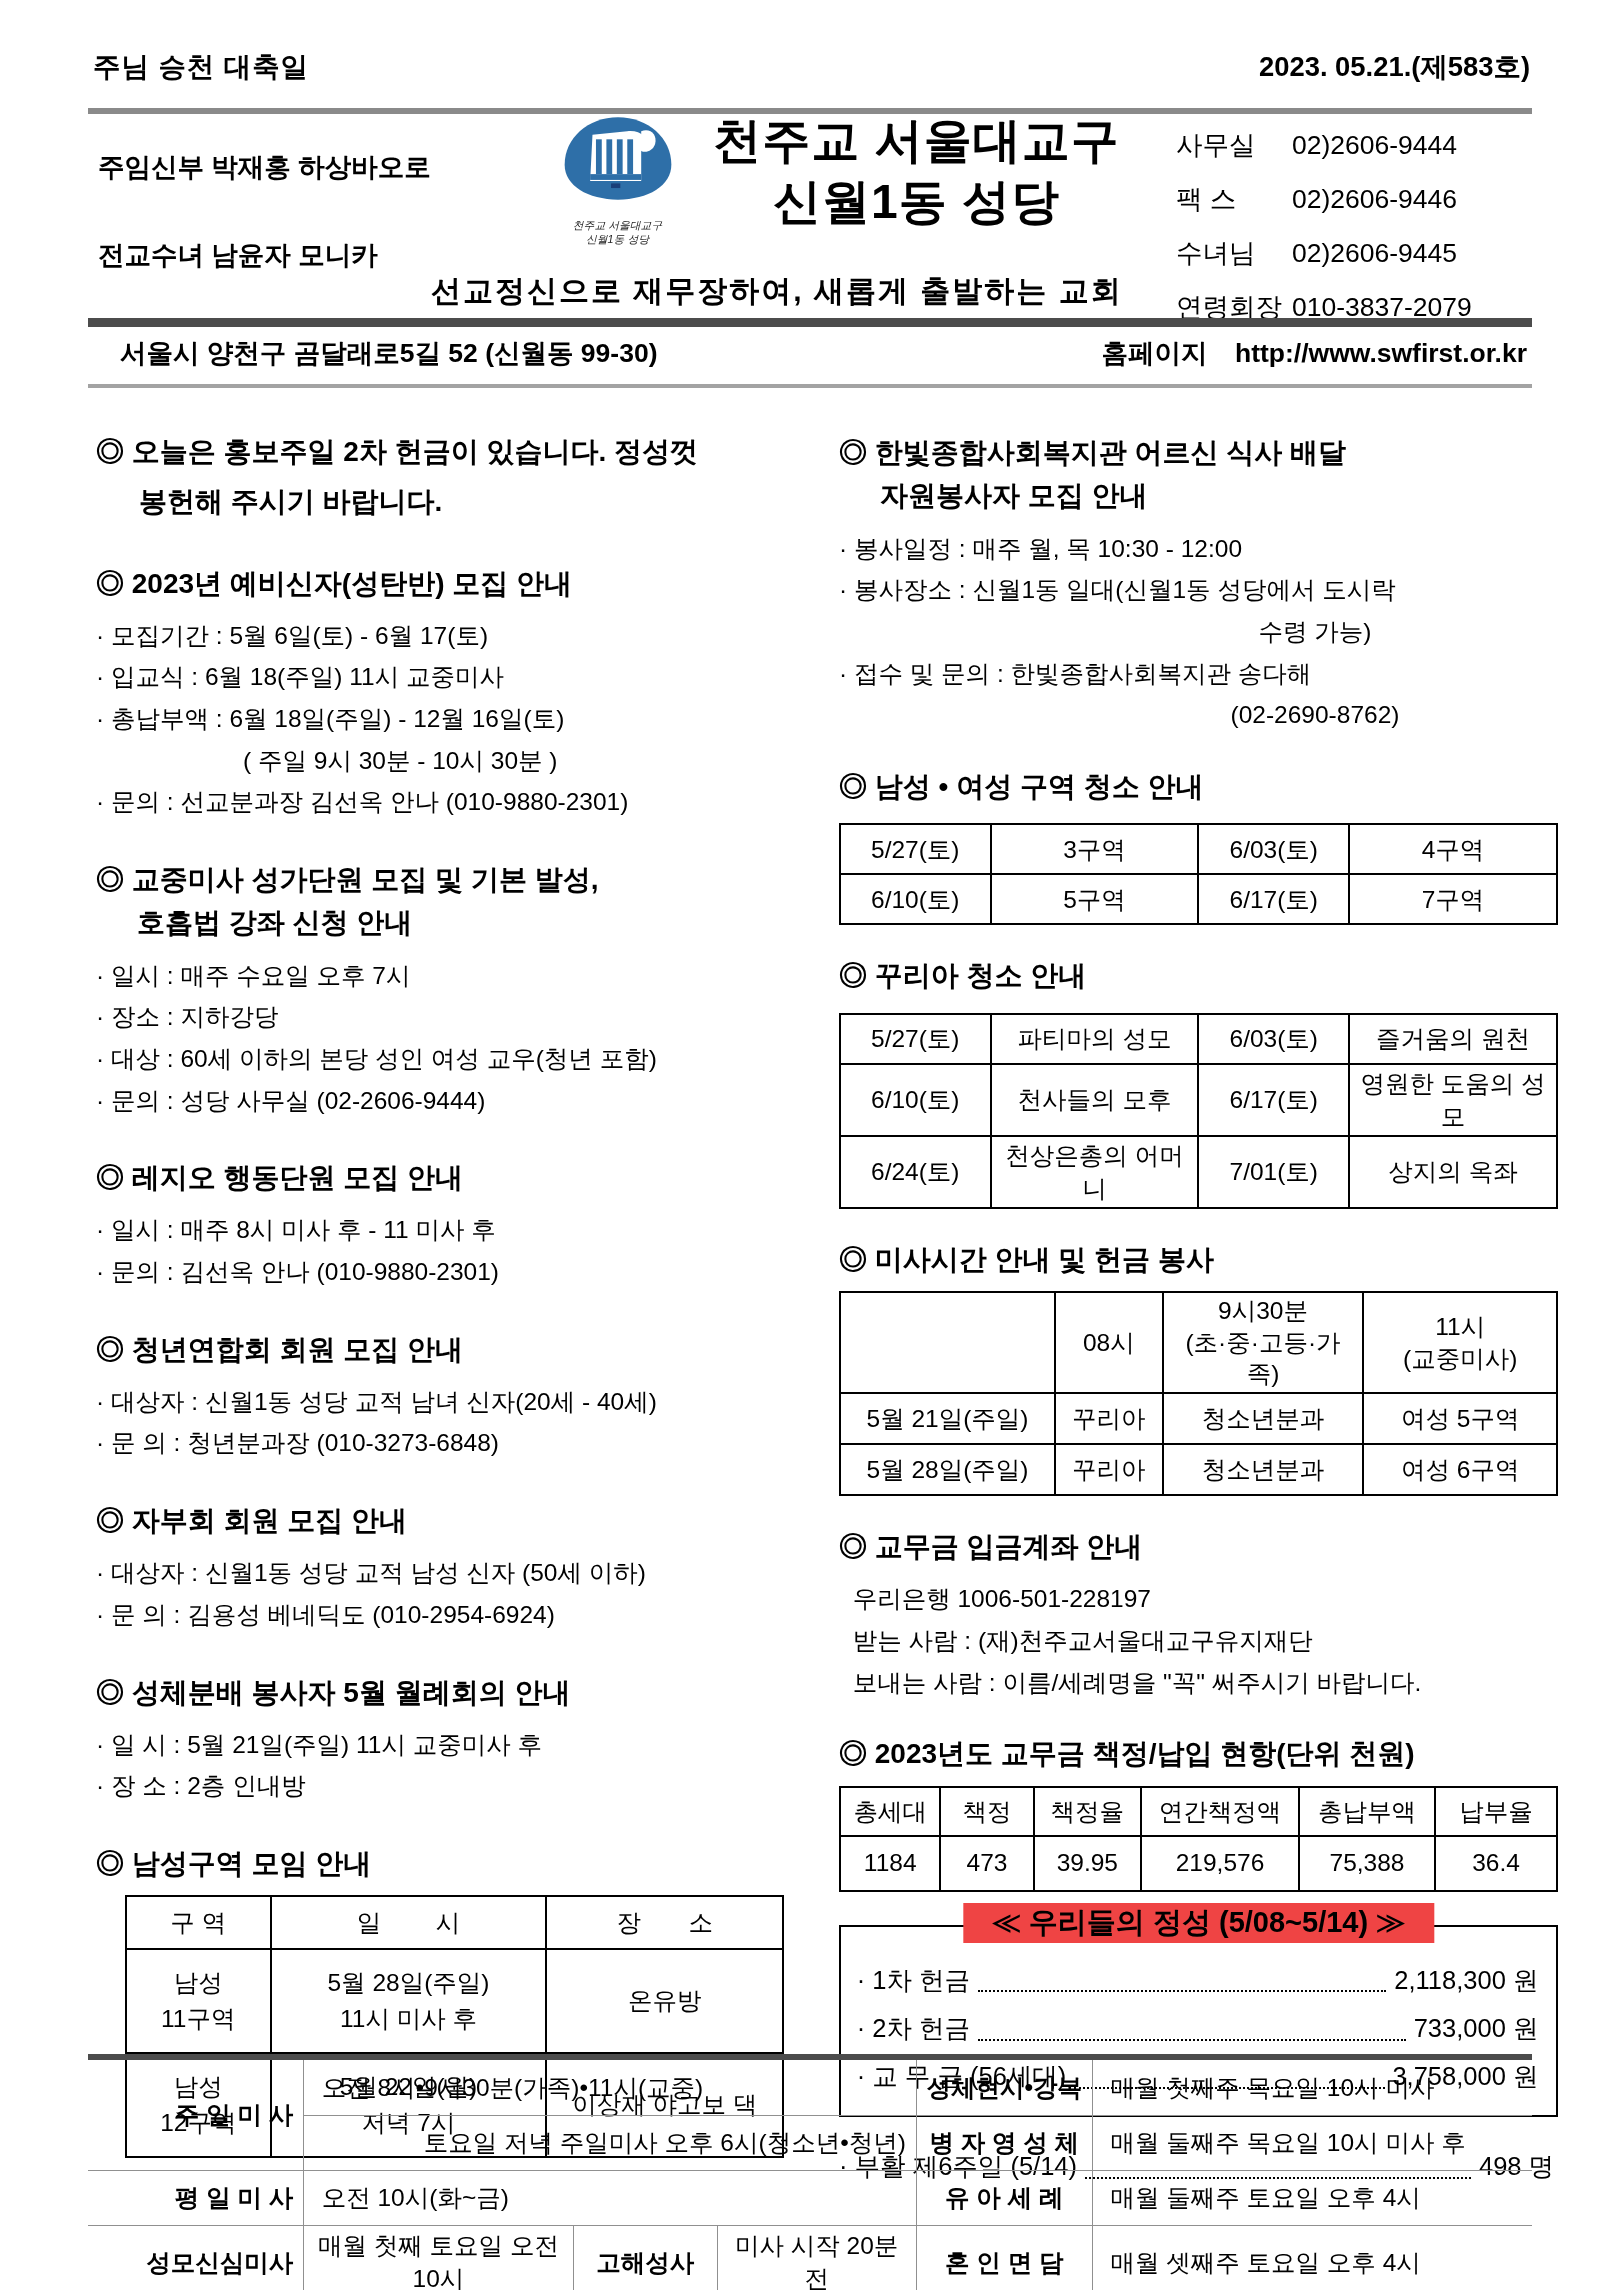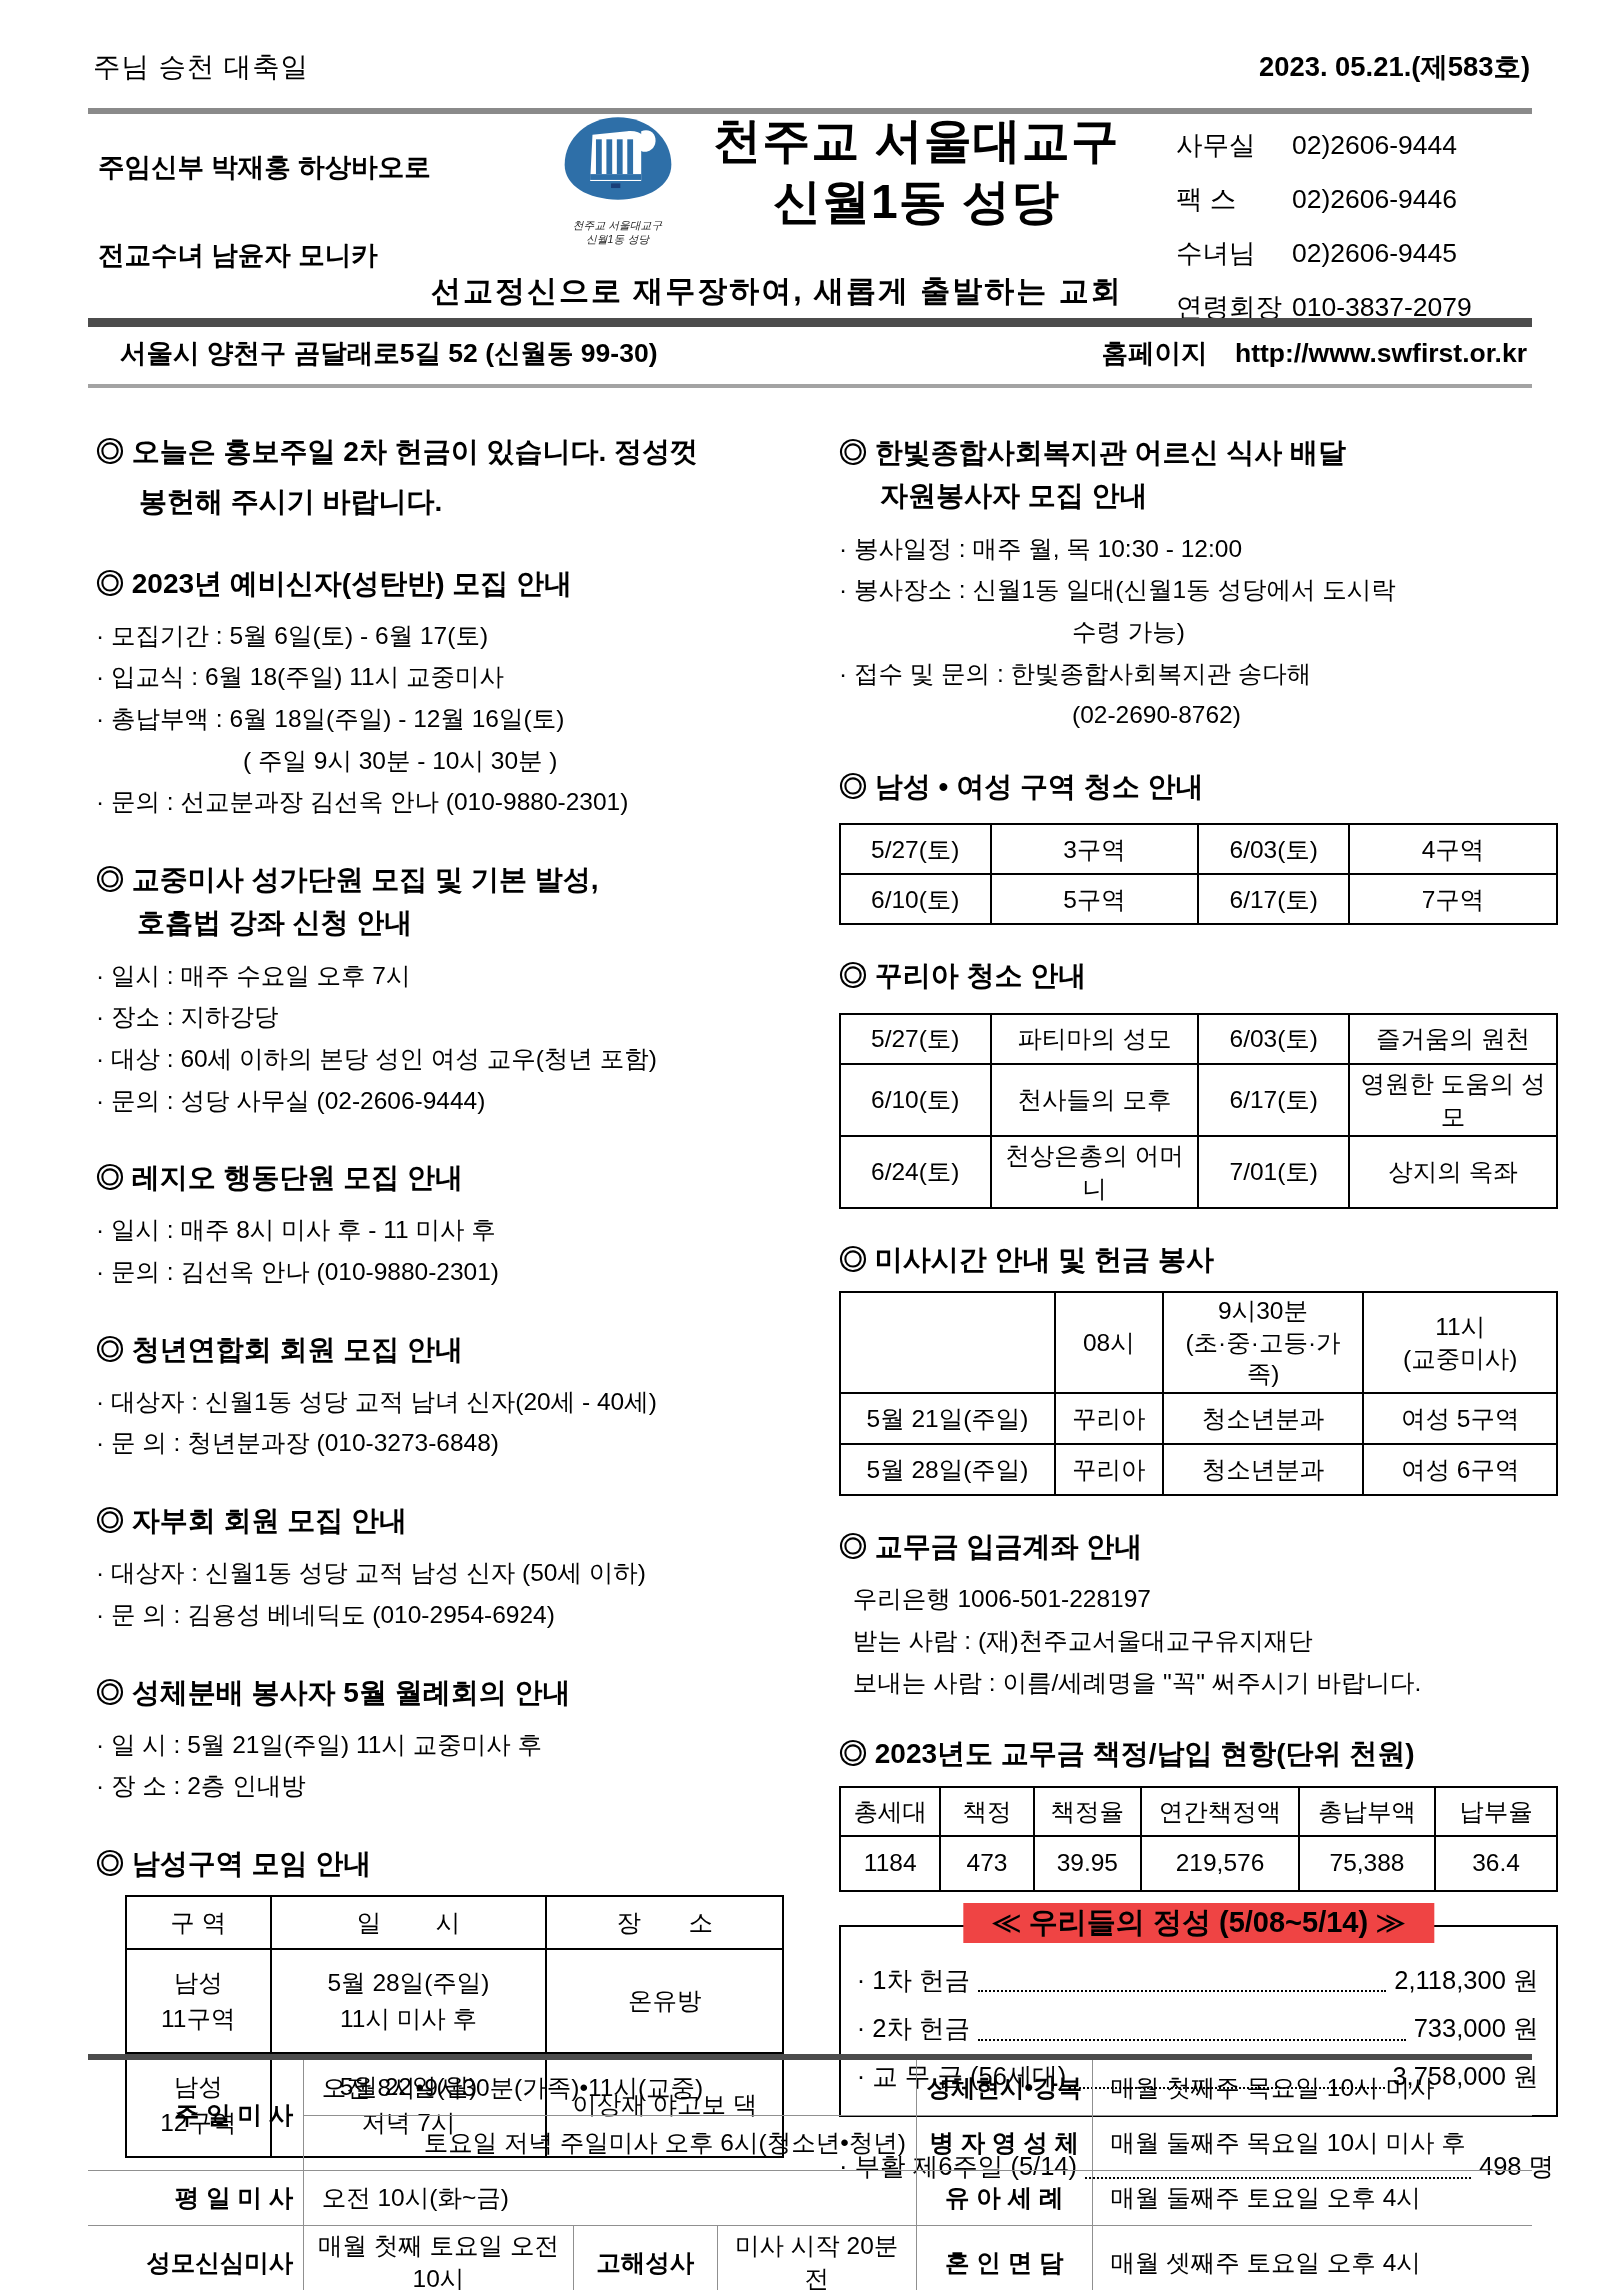--- a/index.html
+++ b/index.html
@@ -9,21 +9,21 @@
     width: 1620px; height: 2291px;
     margin: 0 auto;
     background: #ffffff;
     font-family: "Liberation Sans", sans-serif;
     color: #000;
     overflow: hidden;
   }
   .abs { position: absolute; }
 
   
-  .feast   { left:93px;  top:49px; font-size:27.4px; font-weight:normal; letter-spacing:1px; }
+  .feast   { left:93px;  top:49px; font-size:27.4px; font-weight:bold; letter-spacing:1px; }
   .issue   { right:90px; top:49px; font-size:27.4px; font-weight:bold; }
   .rule1   { left:88px; right:88px; top:108px; height:5.9px; background:#8a8a8a; }
 
   .pastor    { left:98px; top:149px; font-size:26.5px; font-weight:bold; }
   .catechist { left:98px; top:237px; font-size:26.5px; font-weight:bold; }
 
   .logo-wrap { left:549px; top:116px; width:137px; text-align:center; }
   .logo-wrap svg { display:block; margin:0 auto; }
   .logo-caption { font-size:10.8px; line-height:1.3; white-space:pre-line; color:#222; margin-top:2px; font-style:italic; }
 
@@ -45,21 +45,21 @@
   
   .col-left  { left:96px;  top:427px; width:725px; }
   .col-right { left:839px; top:431px; width:719px; }
 
   .sec { margin-bottom:29px; }
   .col-left .sec { margin-bottom:35px; }
   .sec-title { font-size:28px; font-weight:bold; line-height:1.55; }
   .sec-title.mb { margin-bottom:9.8px; }
   .line { font-size:24.5px; line-height:1.7; }
   .cont  { padding-left:147px; }
-  .cont2 { padding-left:233px; }
+  .cont2 { padding-left:233px;text-align:center; }
   .notice { font-size:28px; font-weight:bold; line-height:1.78; }
   .notice .second { padding-left:43px; }
 
   
   table { border-collapse:collapse; }
   td, th { border:2px solid #000; text-align:center; font-size:24.5px; padding:2px 5.9px; }
   th { font-weight:normal; white-space:pre; }
   .pre { white-space:pre-line; }
 
   .mens-table { width:659px; margin-left:29px; margin-top:5.9px; }

